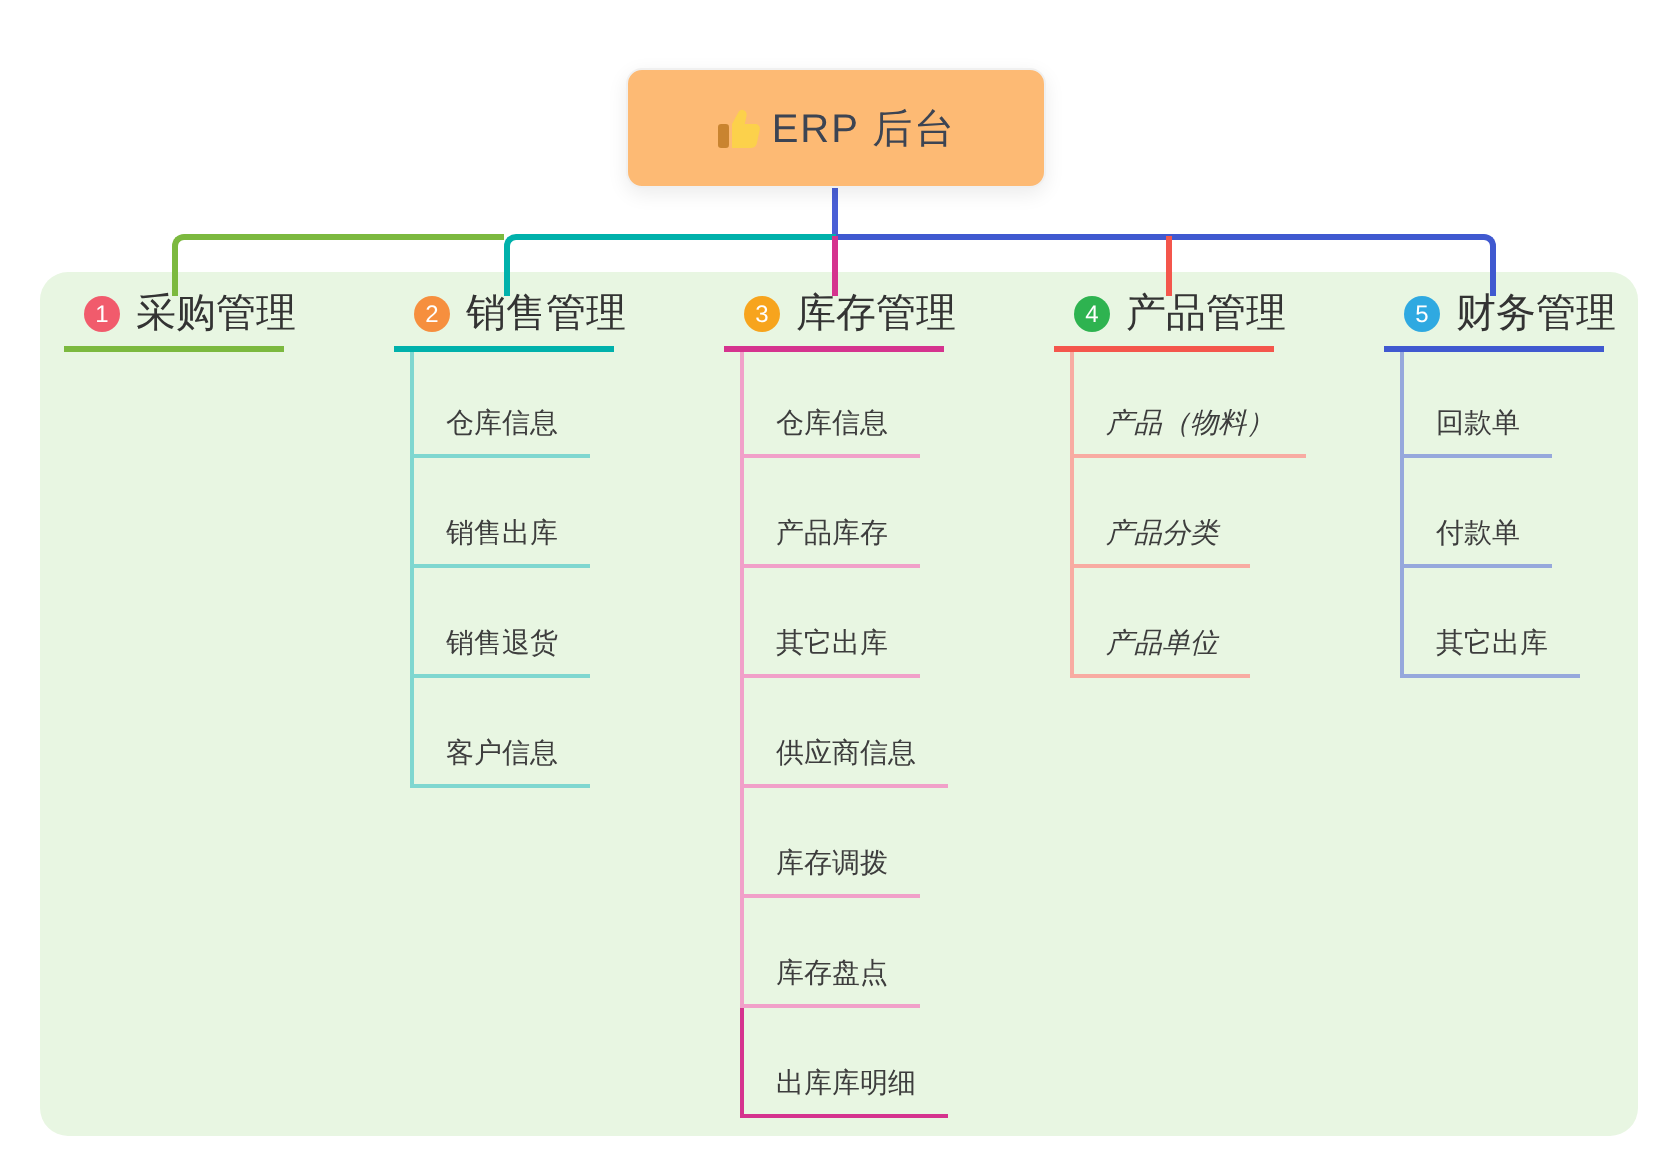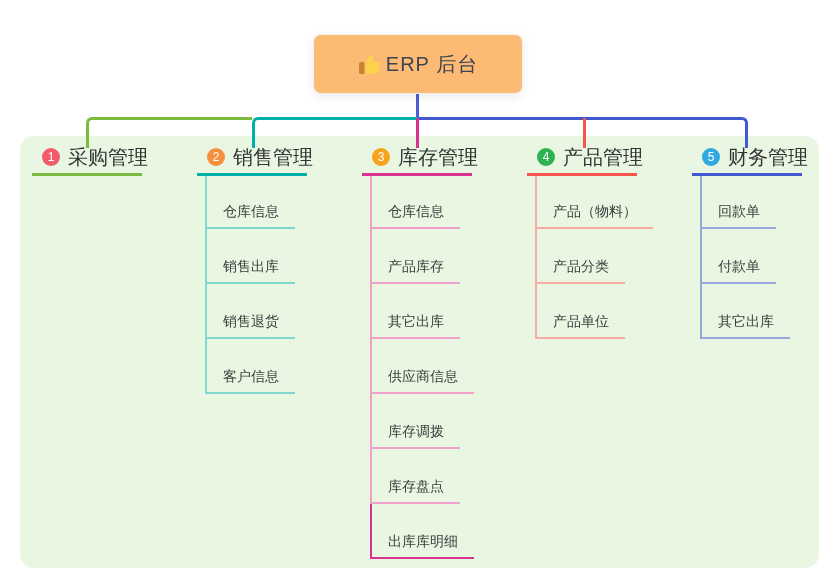--- a/index.html
+++ b/index.html
@@ -159,21 +159,21 @@
       <span class="child-label" style="border-bottom-color: rgb(213, 51, 142);">出库库明细</span>
     </div>
   </div>
 </div>
 
 <div class="branch pos-4">
   <div class="branch-title" style="border-bottom-color: rgb(244, 86, 76);">
     <span class="badge" style="background-color: rgb(46, 179, 80);">4</span>
     <span class="branch-label">产品管理</span>
   </div>
-  <div class="children" style="border-left-color: rgb(248, 171, 162);">
+  <div class="children" style="border-left-color: rgb(248, 171, 162); font-style: italic;">
     <div class="child">
       <span class="child-label" style="border-bottom-color: rgb(248, 171, 162);">产品（物料）</span>
     </div>
     <div class="child">
       <span class="child-label" style="border-bottom-color: rgb(248, 171, 162);">产品分类</span>
     </div>
     <div class="child">
       <span class="child-label" style="border-bottom-color: rgb(248, 171, 162);">产品单位</span>
     </div>
   </div>

